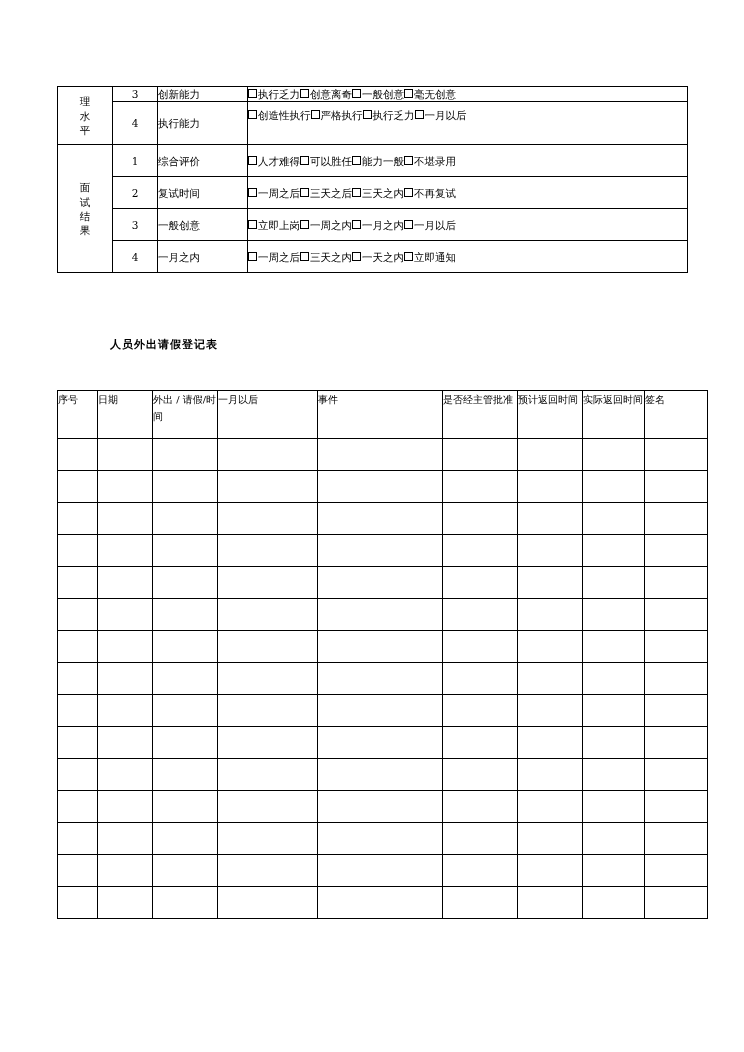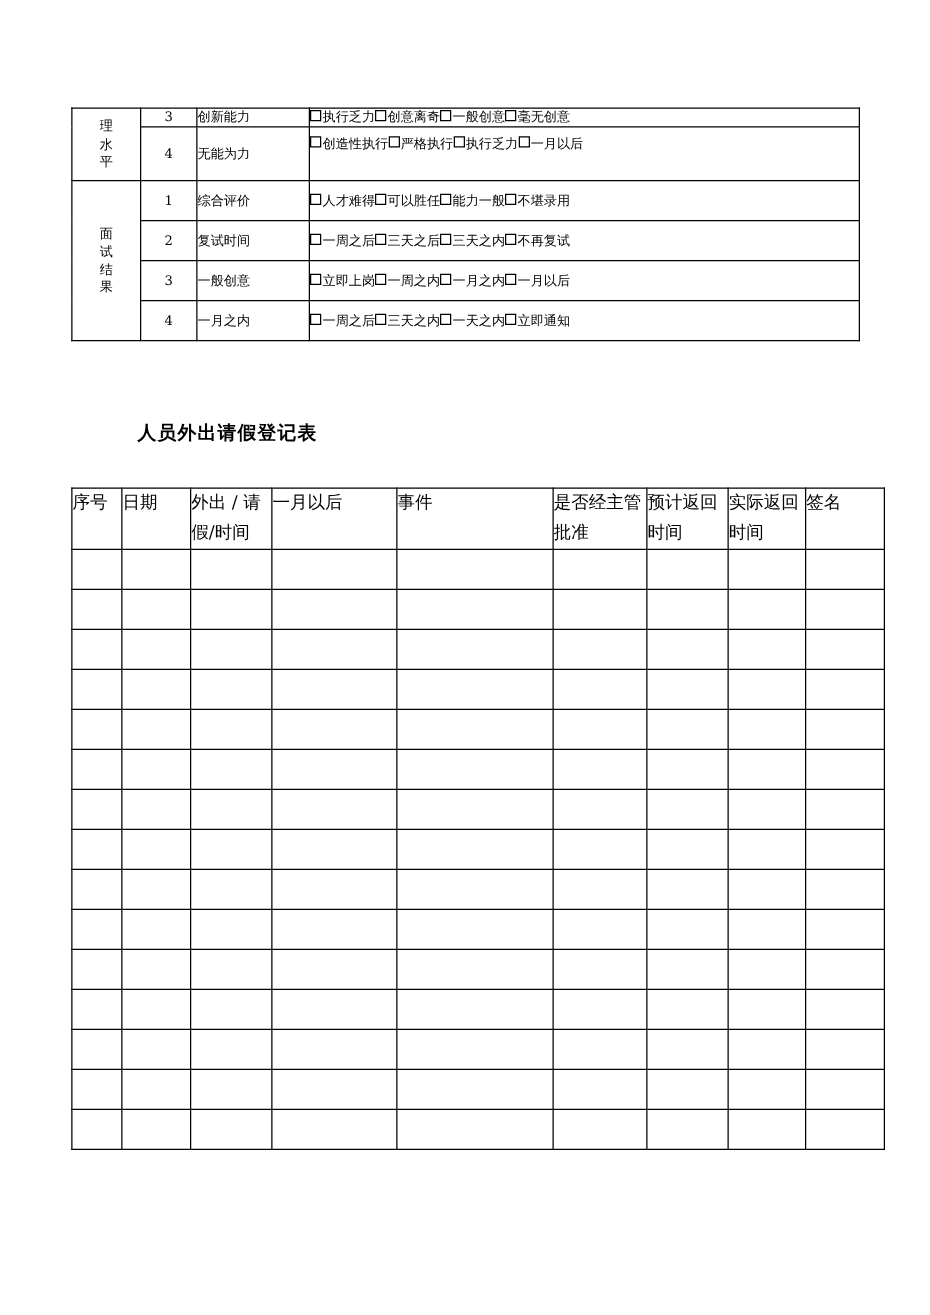--- a/index.html
+++ b/index.html
@@ -86,21 +86,21 @@
     top: 0px;
   }
 
   
   .section-title {
     position: absolute;
     left: 110px;
     top: 337px;
     font-family: "DejaVu Serif", "Liberation Serif", serif;
     font-weight: bold;
-    font-size: 15px;
+    font-size: 11px;
     letter-spacing: 1px;
   }
 
   
   .leave-table-wrap {
     position: absolute;
     left: 57px;
     top: 390px;
     width: 630px;
   }
@@ -111,21 +111,21 @@
   }
   table.leave-table td,
   table.leave-table th {
     border: 1px solid #000000;
     padding: 0;
     font-weight: normal;
     vertical-align: top;
   }
   .lt-head {
     font-family: "DejaVu Serif", "Liberation Serif", serif;
-    font-size: 14px;
+    font-size: 10px;
     line-height: 1.7;
     padding: 4px 4px 4px 5px;
     text-align: left;
     height: 48px;
     box-sizing: border-box;
   }
   .lt-body td {
     height: 31px;
   }
 </style>
@@ -150,21 +150,21 @@
             <span>平</span>
           </td>
           <td class="num-cell cell-pad">3</td>
           <td class="item-cell cell-pad">创新能力</td>
           <td class="opts-cell cell-pad">
             <span class="opt"><span class="box"></span><span>执行乏力</span></span><span class="opt"><span class="box"></span><span>创意离奇</span></span><span class="opt"><span class="box"></span><span>一般创意</span></span><span class="opt"><span class="box"></span><span>毫无创意</span></span>
           </td>
         </tr>
         <tr>
           <td class="num-cell cell-pad" style="height:42px">4</td>
-          <td class="item-cell cell-pad">无能为力</td>
+          <td class="item-cell cell-pad">执行能力</td>
           <td class="opts-cell cell-pad" style="vertical-align:top;padding-top:6px">
             <span class="opt"><span class="box"></span><span>创造性执行</span></span><span class="opt"><span class="box"></span><span>严格执行</span></span><span class="opt"><span class="box"></span><span>执行乏力</span></span><span class="opt"><span class="box"></span><span>一月以后</span></span>
           </td>
         </tr>
         <tr>
           <td class="vert-label" rowspan="4">
             <span>面</span>
             <span>试</span>
             <span>结</span>
             <span>果</span>

